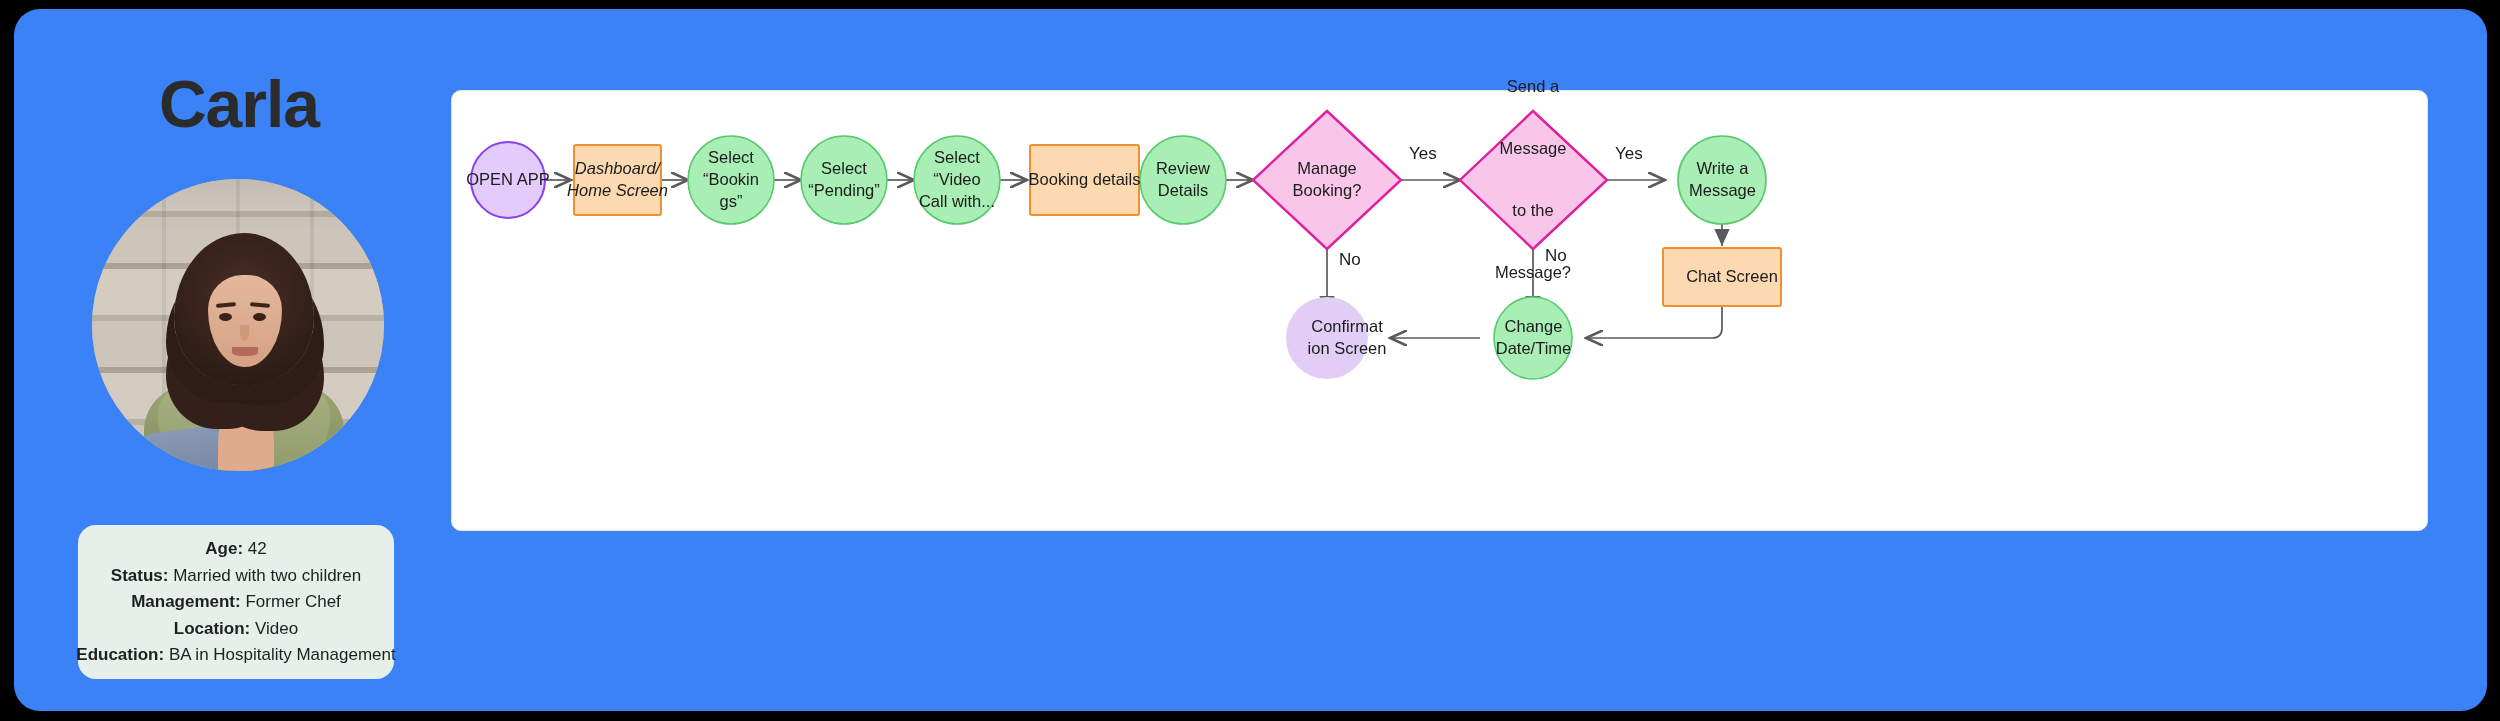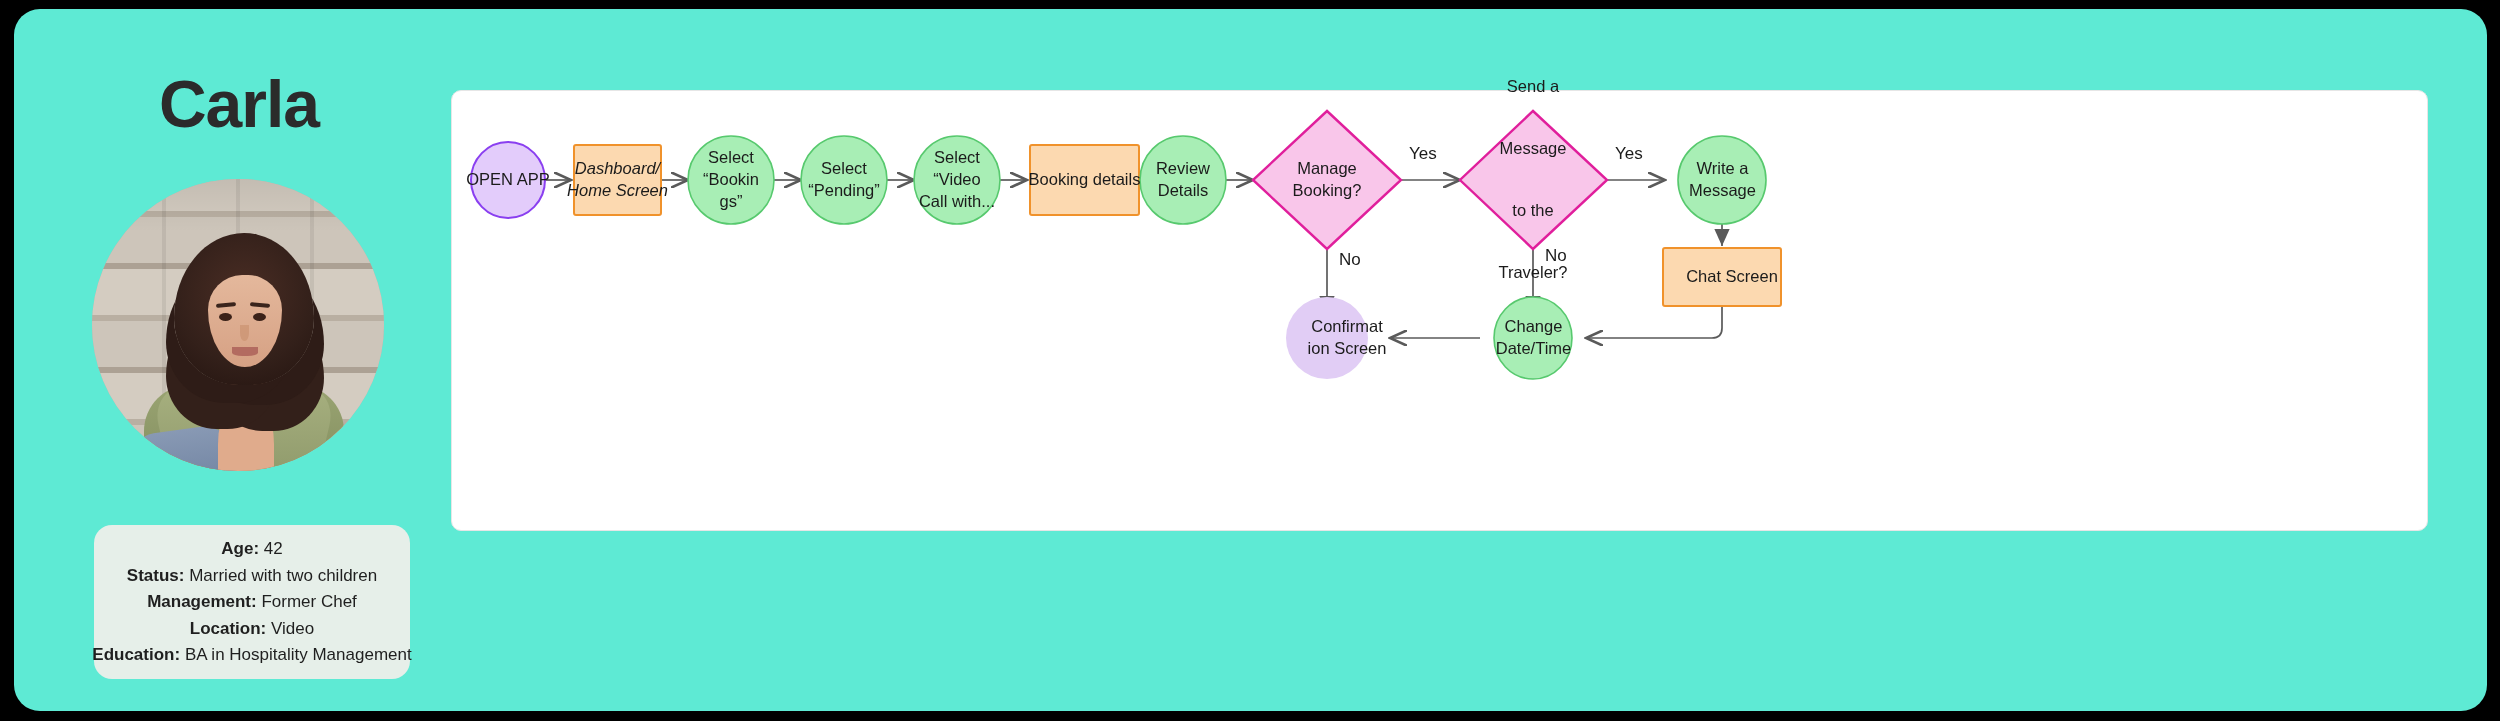--- a/index.html
+++ b/index.html
@@ -6,21 +6,21 @@
   html, body {
     width: 2500px; height: 721px;
     background: #000000;
     font-family: "Liberation Sans", sans-serif;
     overflow: hidden;
   }
   #frame {
     position: absolute;
     left: 14px; top: 9px;
     width: 2473px; height: 702px;
-    background: #5eead4;
+    background: #3b82f6;
     border-radius: 26px;
   }
 
   
   #persona {
     position: absolute;
     left: 60px; top: 40px;
     width: 330px; height: 630px;
   }
   #persona-name {
@@ -134,21 +134,21 @@
   .jeans {
     position: absolute; left: 40px; top: 250px;
     width: 110px; height: 66px;
     background: linear-gradient(#8899b4, #6f82a0);
     border-radius: 26px 40px 0 0;
     transform: rotate(-8deg);
   }
 
   #info-card {
     position: absolute;
-    left: 20px; top: 476px;
+    left: 4px; top: 476px;
     width: 316px; height: 154px;
     background: #e6efe9;
     border-radius: 18px;
     display: flex;
     flex-direction: column;
     align-items: center;
     justify-content: center;
     gap: 7px;
   }
   .info-line {
@@ -328,21 +328,21 @@
 
     <div class="node-label" style="left:815px;top:66px;width:120px;height:46px;">
       <span>Manage</span>
       <span>Booking?</span>
     </div>
 
     <div class="node-label" style="left:1021px;top:45px;width:120px;height:88px;gap:40px;">
       <span>Send a</span>
       <span>Message</span>
       <span>to the</span>
-      <span>Traveler?</span>
+      <span>Message?</span>
     </div>
 
     <div class="node-label" style="left:1218px;top:66px;width:105px;height:46px;">
       <span>Write a</span>
       <span>Message</span>
     </div>
 
     <div class="node-label" style="left:1211px;top:171px;width:118px;height:30px;padding-left:20px;">
       <span>Chat Screen</span>
     </div>

